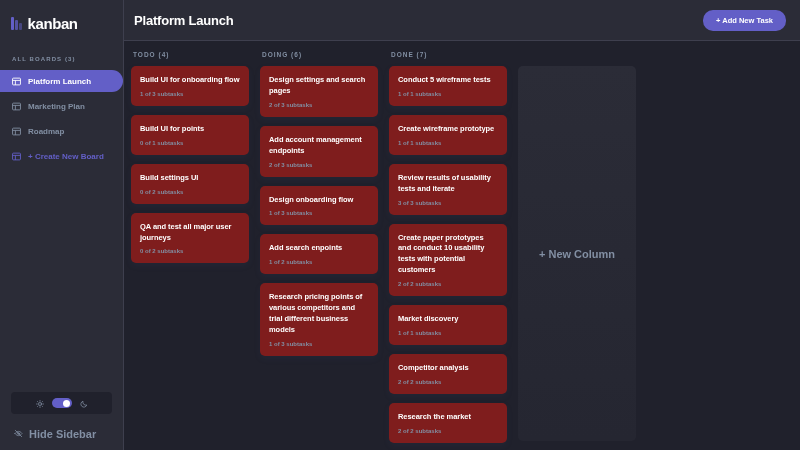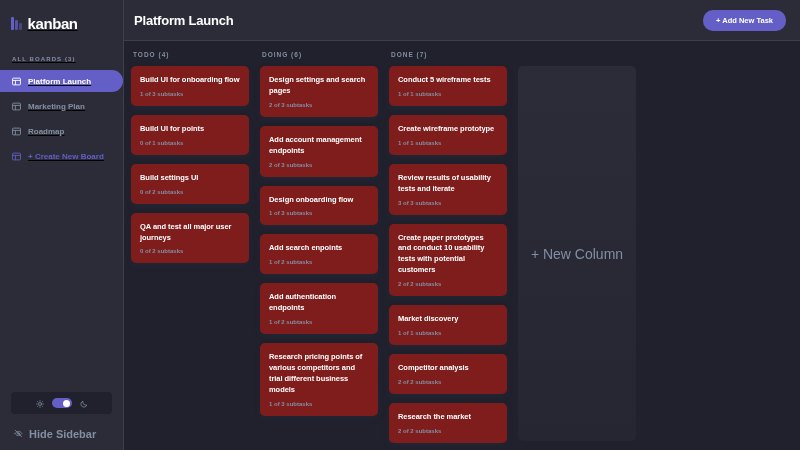--- a/index.html
+++ b/index.html
@@ -13,21 +13,20 @@
   .app { display: flex; width: 800px; height: 450px; }
 
   
   .sidebar {
     width: 124px; height: 450px;
     background: #2b2c37;
     border-right: 1px solid #3e3f4e;
     display: flex; flex-direction: column;
     flex: 0 0 124px;
     position: relative;
-    text-decoration: underline;
   }
   .logo-row {
     display: flex; align-items: center; gap: 6px;
     padding: 11px 0 0 11px; height: 36px;
   }
   .logo-mark { display: flex; align-items: flex-end; gap: 1.5px; height: 13px; }
   .logo-mark i { display: block; width: 2.5px; background: #635fc7; border-radius: 1px; }
   .logo-mark i:nth-child(1) { height: 13px; }
   .logo-mark i:nth-child(2) { height: 10px; opacity: .75; }
   .logo-mark i:nth-child(3) { height: 7px; opacity: .5; }
@@ -119,21 +118,21 @@
     color: #828fa3; font-size: 6px; font-weight: bold;
     margin-top: 5px;
   }
 
   .new-column {
     width: 118px; flex: 0 0 118px;
     margin-top: 15px;
     border-radius: 5px;
     background: linear-gradient(180deg, #2b2c37 0%, rgba(43,44,55,0.45) 100%);
     display: flex; align-items: center; justify-content: center;
-    color: #828fa3; font-size: 14px; font-weight: normal;
+    color: #828fa3; font-size: 11px; font-weight: bold;
     cursor: pointer; height: 375px;
   }
 </style>
 </head>
 <body>
 
 <div class="app">
 
   <aside class="sidebar">
     <div class="logo-row">
@@ -257,24 +256,20 @@
           </div>
           <div class="card">
             <div class="card-title">Design onboarding flow</div>
             <div class="card-sub">1 of 3 subtasks</div>
           </div>
           <div class="card">
             <div class="card-title">Add search enpoints</div>
             <div class="card-sub">1 of 2 subtasks</div>
           </div>
           <div class="card">
-            <div class="card-title">Add authentication endpoints</div>
-            <div class="card-sub">1 of 2 subtasks</div>
-          </div>
-          <div class="card">
             <div class="card-title">Research pricing points of various competitors and trial different business models</div>
             <div class="card-sub">1 of 3 subtasks</div>
           </div>
         </div>
       </div>
 
       <div class="column">
         <div class="column-head">Done (7)</div>
         <div class="cards">
           <div class="card">

